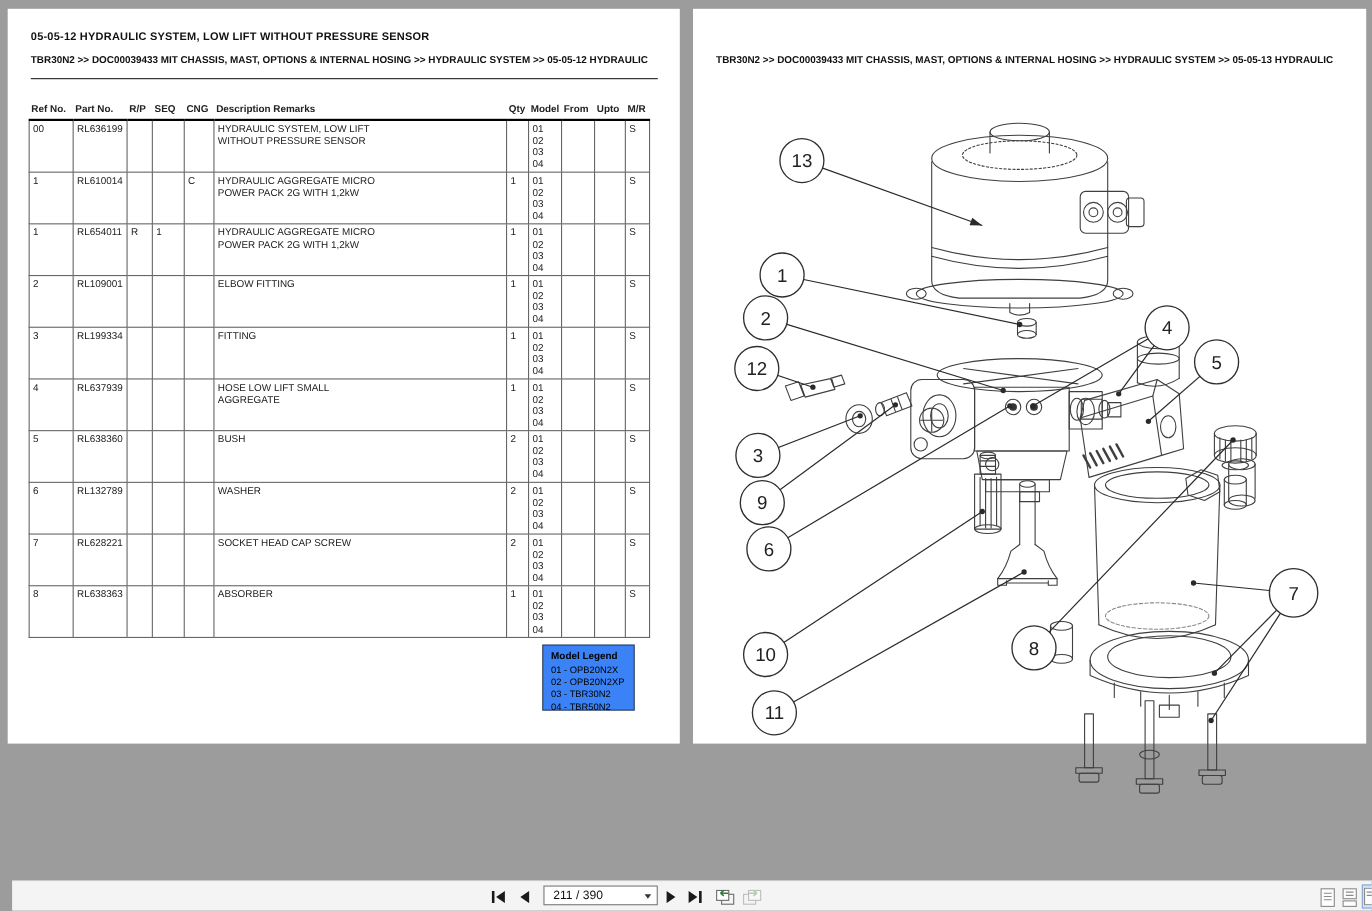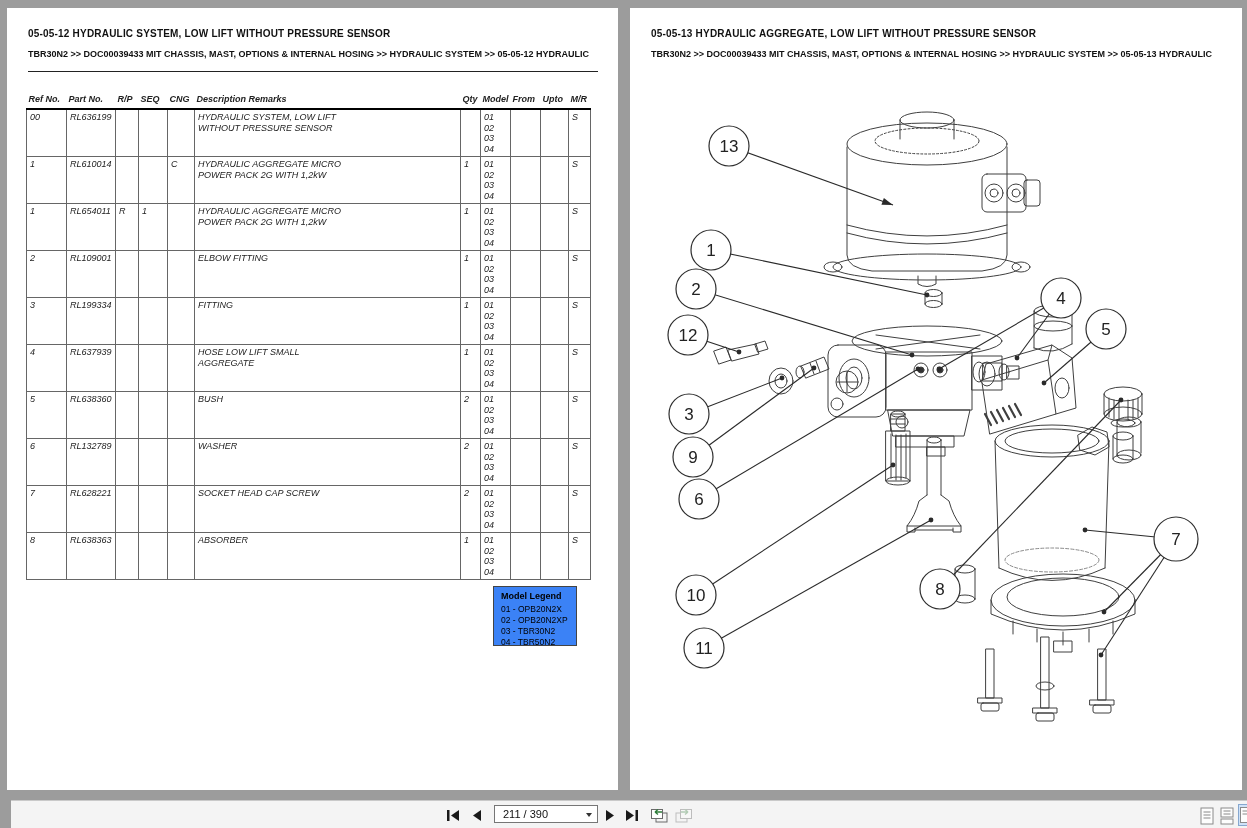--- a/index.html
+++ b/index.html
@@ -1,28 +1,28 @@
 <!DOCTYPE html>
 <html><head>
 <meta charset="utf-8">
 <style>
   html,body{margin:0;padding:0;}
   body{width:1247px;height:828px;overflow:hidden;background:#9c9c9c;
        font-family:"Liberation Sans","DejaVu Sans",sans-serif;}
   .viewer{position:relative;width:1247px;height:828px;}
-  .page{position:absolute;top:8px;height:782px;background:#ffffff;}
+  .page{position:absolute;top:8px;height:668px;background:#ffffff;}
   .page-left{left:7px;width:611px;}
   .page-right{left:630px;width:612px;}
   .doc-title{position:absolute;left:21px;top:20px;font-size:10px;font-weight:bold;color:#111;
              letter-spacing:.2px;white-space:nowrap;}
   .breadcrumb{position:absolute;left:21px;top:41px;font-size:9px;font-weight:bold;color:#111;
               line-height:11px;width:575px;}
   .rule{position:absolute;left:21px;top:63px;width:570px;height:1px;background:#222;}
   
-  .tbl-wrap{position:absolute;left:19px;top:84px;width:566px;font-style:italic;}
+  .tbl-wrap{position:absolute;left:19px;top:84px;width:566px;}
   table.parts{border-collapse:collapse;table-layout:fixed;width:564px;font-size:9px;color:#222;}
   table.parts th{font-weight:bold;text-align:left;padding:2px 2px 4px 2px;font-size:9px;
                  border-bottom:2px solid #000;white-space:nowrap;overflow:visible;}
   table.parts td{border:1px solid #666;vertical-align:top;padding:2px 3px;height:42px;
                  line-height:10.5px;overflow:hidden;}
   
   .legend{position:absolute;left:486px;top:578px;width:84px;height:60px;border:1px solid #444;
           background:#3b82f6;padding:4px 0 0 7px;box-sizing:border-box;}
   .legend .lg-title{font-size:9px;font-weight:bold;margin-bottom:3px;}
   .legend .lg-entry{font-size:8.5px;line-height:11px;}
@@ -296,21 +296,20 @@
       <div>
           <div class="lg-entry">01 - OPB20N2X</div>
           <div class="lg-entry">02 - OPB20N2XP</div>
           <div class="lg-entry">03 - TBR30N2</div>
           <div class="lg-entry">04 - TBR50N2</div>
         </div>
     </div>
   </div>
 
   <div class="page page-right">
-    <div class="doc-title">05-05-13 HYDRAULIC AGGREGATE, LOW LIFT WITHOUT PRESSURE SENSOR</div>
     <div class="breadcrumb">
         <div>TBR30N2 &gt;&gt; DOC00039433 MIT CHASSIS, MAST, OPTIONS &amp; INTERNAL HOSING &gt;&gt; HYDRAULIC SYSTEM &gt;&gt; 05-05-13 HYDRAULIC</div>
       </div>
 
     <svg class="diagram" width="612" height="782" viewBox="0 0 612 782">
 
       <g class="art">
         <ellipse cx="297" cy="112" rx="27" ry="8"></ellipse>
         <path d="M270,112 V131 M324,112 V131"></path>
         <ellipse cx="297" cy="136" rx="80" ry="21"></ellipse>

